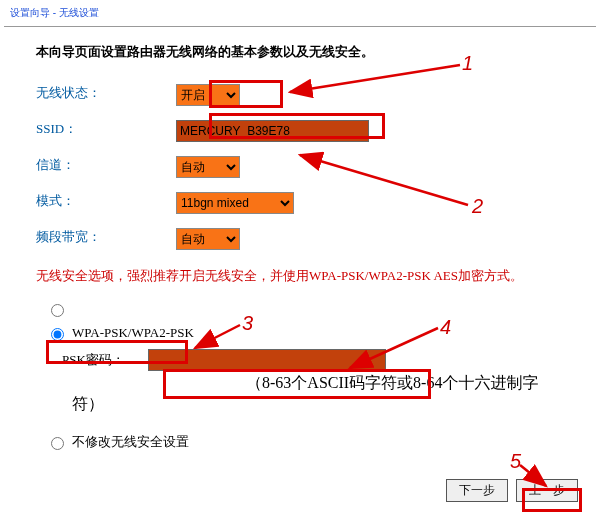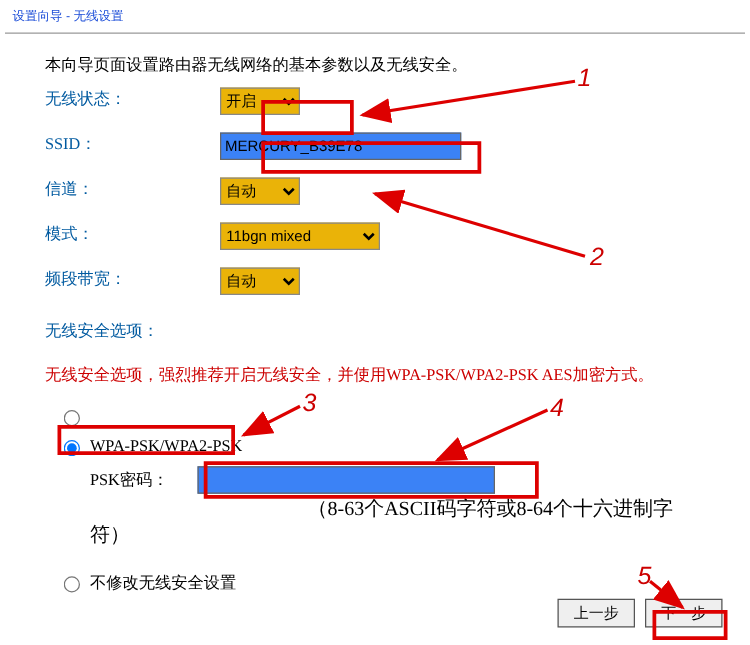--- a/index.html
+++ b/index.html
@@ -25,50 +25,51 @@
   .divider{
     height:1px;
     background:#999;
     margin:0 4px;
   }
   .content{
     padding:16px 36px 10px 36px;
     position:relative;
   }
   .intro{
-    margin-bottom:9px;
+    margin-bottom:23px;
+    font-weight:bold;
   }
   .row{
     display:flex;
     align-items:flex-start;
     margin-bottom:14px;
   }
   .row-label{
     color:#005aa0;
     width:110px;
     flex-shrink:0;
   }
   .field-cell{
     margin-left:30px;
     position:relative;
   }
   select{
     font-family:Arial,"SimSun",sans-serif;
     font-size:12px;
     height:22px;
-    background:#eab308;
+    background:#f97316;
     border:1px solid #888;
   }
   input[type=text]{
     font-family:Arial,"SimSun",sans-serif;
     font-size:12px;
     height:18px;
     padding:1px 3px;
     border:1px solid #666;
-    background:#3b82f6;
+    background:#c2410c;
   }
   .marker{
     position:absolute;
     border:3px solid #d00;
     pointer-events:none;
     box-sizing:border-box;
   }
   .callout{
     position:absolute;
     color:#c00;
@@ -87,21 +88,21 @@
   }
   .opt{
     margin:8px 0 8px 10px;
     display:flex;
     align-items:center;
   }
   .opt input[type=radio]{
     margin-right:8px;
   }
   .psk-row{
-    margin-left:36px;
+    margin-left:26px;
     display:flex;
     align-items:center;
   }
   .psk-hint{
     margin-left:36px;
     margin-top:2px;
     font-size:16px;
   }
   .footer{
     position:absolute;
@@ -155,36 +156,35 @@
       <span class="field-cell">
         <select style="width:64px">
           <option>自动</option>
         </select>
       </span>
     </div>
 
     <div class="row">
       <span class="row-label">模式：</span>
       <span class="field-cell">
-        <select style="width:128px">
+        <select style="width:118px">
           <option>11bgn mixed</option>
         </select>
       </span>
     </div>
 
     <div class="row">
       <span class="row-label">频段带宽：</span>
       <span class="field-cell">
         <select style="width:64px">
           <option>自动</option>
         </select>
       </span>
     </div>
 
-    <div class="sec-label">无线安全选项：</div>
 
     <div class="warning">无线安全选项，强烈推荐开启无线安全，并使用WPA-PSK/WPA2-PSK AES加密方式。</div>
 
     <div class="opt">
       <input type="radio" name="sec" style="">
     </div>
 
     <div class="opt">
       <input type="radio" name="sec" checked="" style="">
       <span>WPA-PSK/WPA2-PSK</span>
@@ -200,22 +200,22 @@
     </div>
 
     <div class="opt" style="margin-top:18px">
       <input type="radio" name="sec" style="">
       <span>不修改无线安全设置</span>
     </div>
 
   </div>
 
   <div class="footer">
+    <button class="btn">下一步</button>
     <button class="btn">上一步</button>
-    <button class="btn">下一步</button>
   </div>
 
   <div class="marker" style="left:209px;top:80px;width:74px;height:28px"></div>
   <div class="marker" style="left:209px;top:113px;width:176px;height:26px"></div>
   <div class="marker" style="left:46px;top:340px;width:142px;height:24px"></div>
   <div class="marker" style="left:163px;top:369px;width:268px;height:30px"></div>
   <div class="marker" style="left:522px;top:488px;width:60px;height:24px"></div>
 
   <div class="callout" style="left:462px;top:52px">1</div>
   <div class="callout" style="left:472px;top:195px">2</div>

